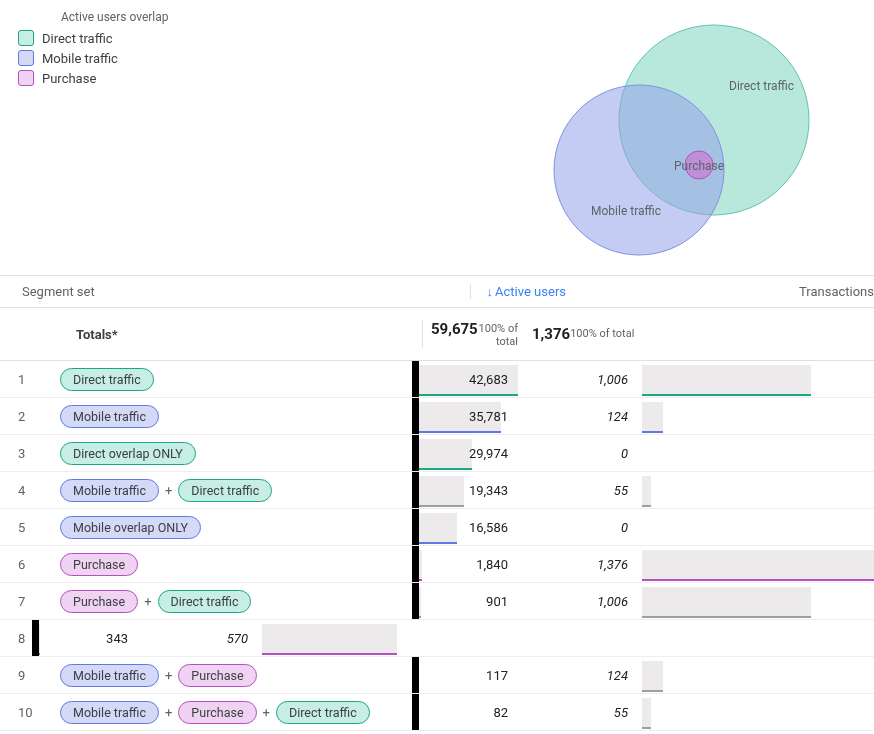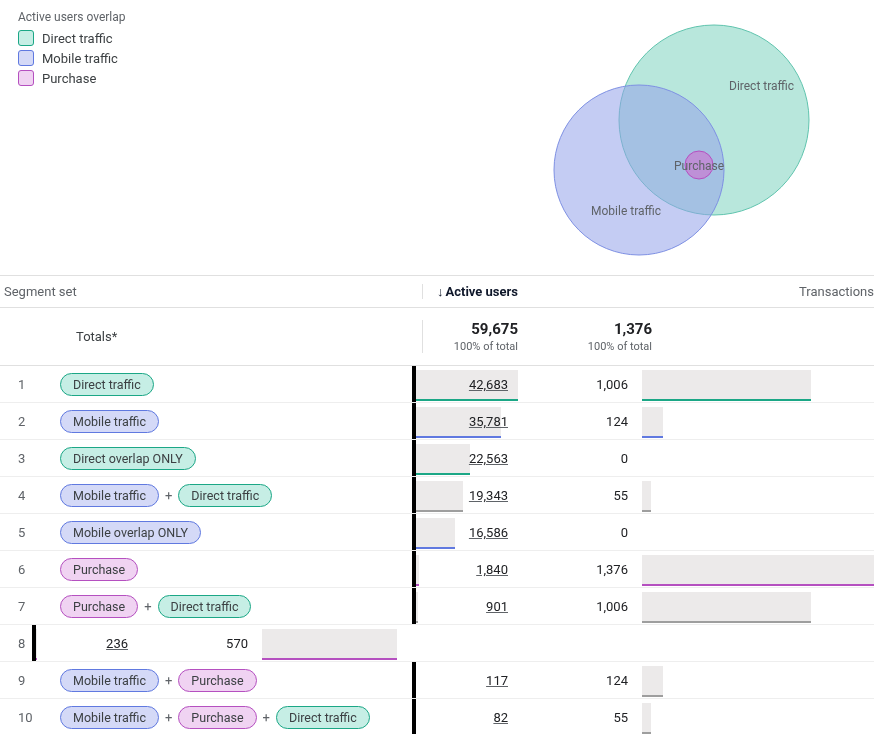--- a/index.html
+++ b/index.html
@@ -8,21 +8,21 @@
       font-size: 13px;
       color: #5f6368;
       background: #fff;
       width: 874px;
     }
     .top {
       display: flex;
       padding: 10px 0 20px 18px;
     }
     .legend { flex: 0 0 180px; }
-    .legend-title { font-size: 12px; color: #5f6368; margin-bottom: 6px; }
+    .legend-title { font-size: 12px; color: #5f6368; margin-bottom: 6px; margin-left: 43px; }
     .legend-item {
       display: flex; align-items: center; gap: 8px;
       margin: 4px 0; font-size: 13px; color: #3c4043;
     }
     .swatch {
       width: 16px; height: 16px; border-radius: 3px;
       border: 1px solid;
     }
     .sw-direct { background: #c6eee5; border-color: #1ba786; }
     .sw-mobile { background: #d4d9f7; border-color: #6079e0; }
@@ -33,35 +33,35 @@
     .venn-label { font-size: 12px; fill: #5f6368; }
 
     .table { width: 100%; }
     .thead {
       display: flex; align-items: center;
       border-top: 1px solid #e0e0e0;
       border-bottom: 1px solid #e0e0e0;
       padding: 8px 0;
       font-size: 13px; color: #5f6368;
     }
-    .col-seg { flex: 0 0 422px; padding-left: 4px; }
+    .col-seg { flex: 0 0 422px; padding-left: 22px; }
     .col-au  { flex: 0 0 110px; text-align: right; padding-right: 14px; border-left: 1px solid #e0e0e0; padding-left: 8px; }
     .col-tx  { flex: 1; text-align: right; padding-left: 12px; }
-    .thead .col-au { color: #0f172a; font-weight: 700; }
+    .thead .col-au { color: #3b82f6; font-weight: 400; margin-left: 48px; }
     .sort-arrow::before { content: "↓"; margin-right: 2px; }
 
     .totals-row {
       display: flex; align-items: center;
       border-bottom: 1px solid #e0e0e0;
       padding: 12px 0;
     }
-    .totals-row .col-seg { font-weight: 400; color: #3c4043; padding-left: 76px; }
+    .totals-row .col-seg { font-weight: 700; color: #3c4043; padding-left: 76px; }
     .totals-cell {
       text-align: right; padding-right: 14px;
-      display: flex; flex-direction: column; 
+      display: flex; flex-direction: row; 
     }
     .totals-row .col-au, .totals-row .col-tx { text-align: right; }
     .totals-row .col-tx { padding-left: 0; padding-right: 0; max-width: 120px; }
     .big { font-size: 15px; font-weight: 700; color: #202124; }
     .sub { font-size: 11px; color: #5f6368; margin-top: 2px; }
 
     .data-row {
       display: flex; align-items: center;
       border-bottom: 1px solid #eeeeee;
       height: 37px;
@@ -81,22 +81,22 @@
     .chip-purchase{ background: #f0d3f2; border-color: #b550c0; }
     .plus { color: #5f6368; font-size: 13px; }
 
     .metric-cell {
       position: relative;
       height: 100%;
       display: flex;
       align-items: center;
       justify-content: flex-end;
     }
-    .col-au.metric-cell { flex: 0 0 110px; padding-right: 14px; border-left: 4px solid #000000; text-decoration: underline; }
-    .col-tx-wrap { flex: 1; display: flex; align-items: flex-end; height: 100%; }
+    .col-au.metric-cell { flex: 0 0 110px; padding-right: 14px; border-left: 7px solid #000000; }
+    .col-tx-wrap { flex: 1; display: flex; align-items: flex-end; height: 100%; font-style: italic; }
     .tx-num { width: 120px; text-align: right; padding-right: 14px; position: relative; height: 100%; display: flex; align-items: center; justify-content: flex-end; }
     .tx-bar { flex: 1; position: relative; height: 100%; }
 
     .val { font-size: 13px; color: #202124; position: relative; z-index: 2; }
 
     .bar {
       position: absolute;
       left: 0; bottom: 2px;
       height: 30px;
       background: #eceaea;
@@ -206,21 +206,21 @@
         </div>
       </div>
       <div class="data-row">
         <div class="row-num">3</div>
         <div class="seg-chips">
           <span class="chip chip-direct">Direct overlap ONLY</span>
         </div>
         <div class="col-au metric-cell">
           <div class="bar" style="width: 51%;"></div>
           <div class="underline u-direct" style="width: 51%;"></div>
-          <span class="val">22,563</span>
+          <span class="val">29,974</span>
         </div>
         <div class="col-tx-wrap">
           <div class="tx-num">
             <span class="val">0</span>
           </div>
           <div class="tx-bar">
             <div class="bar" style="width: 0%;"></div>
             <div class="underline u-grey" style="width: 0%;"></div>
           </div>
         </div>
@@ -307,21 +307,21 @@
             <div class="bar" style="width: 73%;"></div>
             <div class="underline u-grey" style="width: 73%;"></div>
           </div>
         </div>
       </div>
       <div class="data-row">
         <div class="row-num">8</div>
         <div class="col-au metric-cell">
           <div class="bar" style="width: 1%;"></div>
           <div class="underline u-purchase" style="width: 1%;"></div>
-          <span class="val">236</span>
+          <span class="val">343</span>
         </div>
         <div class="col-tx-wrap">
           <div class="tx-num">
             <span class="val">570</span>
           </div>
           <div class="tx-bar">
             <div class="bar" style="width: 22%;"></div>
             <div class="underline u-purchase" style="width: 22%;"></div>
           </div>
         </div>

